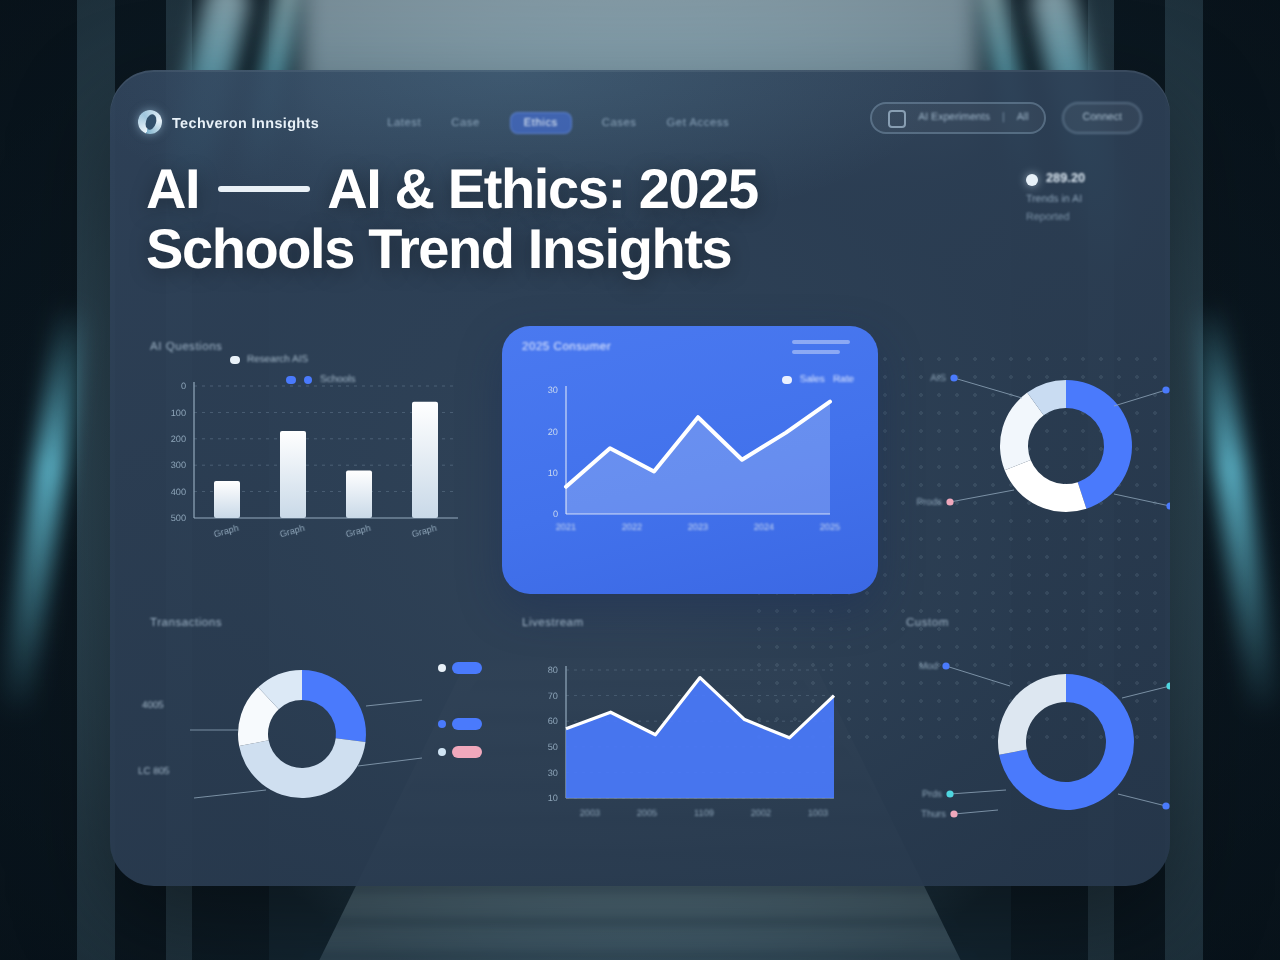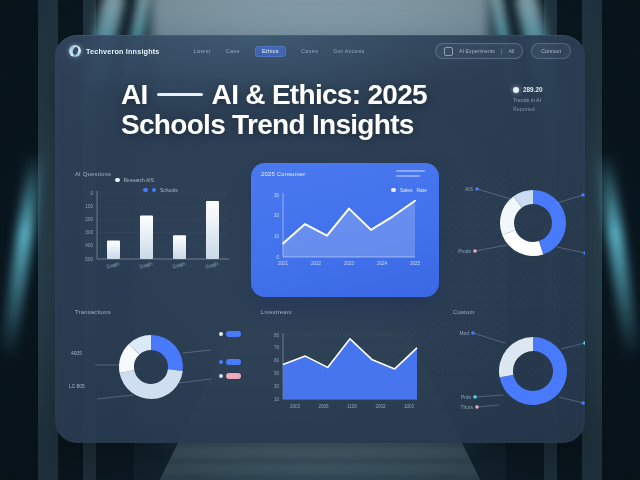--- a/index.html
+++ b/index.html
@@ -58,21 +58,21 @@
     box-shadow:0 18px 50px rgba(0,0,0,.45), inset 0 1px 0 rgba(255,255,255,.07);
     overflow:hidden;
   }
   .dash-sheen{position:absolute;left:0;top:0;right:0;height:120px;
     background:radial-gradient(ellipse 60% 100% at 38% 0%, rgba(120,180,210,.18), rgba(255,255,255,0) 70%);}
   .dots{position:absolute;right:-10px;top:140px;width:220px;height:200px;opacity:.10;
     background-image:radial-gradient(rgba(200,225,240,.9) .8px, transparent .9px);
     background-size:9px 9px;}
 
   
-  .nav{position:absolute;left:0;right:0;top:0;height:32px;display:flex;align-items:center;
+  .nav{position:absolute;left:0;right:0;top:0;height:32px;display:flex;align-items:flex-end;
     padding:0 14px;box-sizing:border-box;}
   .brand{display:flex;align-items:center;gap:5px;}
   .logo{width:12px;height:12px;border-radius:50%;
     background:conic-gradient(from 200deg,#eaf4fb,#9fc6dd,#e8f3fa,#7fb2cc);
     box-shadow:0 0 5px rgba(180,220,245,.5);position:relative;}
   .logo:after{content:"";position:absolute;left:3.5px;top:2px;width:5px;height:8px;border-radius:50%;
     background:#31506b;transform:rotate(18deg);}
   .brand-name{font-size:7.2px;font-weight:700;color:#e8f1f8;letter-spacing:.2px;filter:blur(.35px);}
   .nav-links{display:flex;align-items:center;gap:15px;margin-left:34px;}
   .nav-link{font-size:5.6px;color:#8ea7bd;letter-spacing:.3px;filter:blur(.5px);}
@@ -83,21 +83,21 @@
   .pill{display:flex;align-items:center;gap:6px;height:14px;padding:0 8px;border-radius:9px;
     border:.6px solid rgba(160,190,215,.32);background:rgba(255,255,255,.04);}
   .pill-ico{width:7px;height:7px;border-radius:2px;border:.7px solid rgba(190,215,235,.6);}
   .pill-txt{font-size:5.3px;color:#9db4c8;filter:blur(.5px);}
   .pill-sep{font-size:5.3px;color:#7b93a8;filter:blur(.5px);}
   .nav-btn{height:14px;padding:0 9px;border-radius:9px;display:flex;align-items:center;
     border:.6px solid rgba(160,190,215,.3);background:rgba(255,255,255,.045);
     font-size:5.3px;color:#a7bccd;filter:blur(.5px);}
 
   
-  .hero{position:absolute;left:18px;top:45px;right:12px;margin-left:48px;}
+  .hero{position:absolute;left:18px;top:45px;right:12px;}
   .title{font-size:28px;line-height:30px;font-weight:700;color:#ffffff;letter-spacing:-.7px;
     text-shadow:0 2px 10px rgba(0,0,0,.35);max-width:420px;}
   .title .dash-rule{display:inline-block;width:46px;height:3px;background:#e9f0f6;
     border-radius:2px;vertical-align:middle;margin:0 9px 5px 9px;}
   .hero-stat{position:absolute;right:0;top:6px;width:60px;}
   .hs-row{display:flex;align-items:center;gap:4px;}
   .hs-dot{width:6px;height:6px;border-radius:50%;background:#e8f1f8;
     box-shadow:0 0 5px rgba(220,240,255,.6);}
   .hs-val{font-size:6.4px;font-weight:700;color:#dce8f2;filter:blur(.4px);}
   .hs-l1{font-size:5.3px;color:#8ba2b7;margin-top:4px;filter:blur(.55px);}

